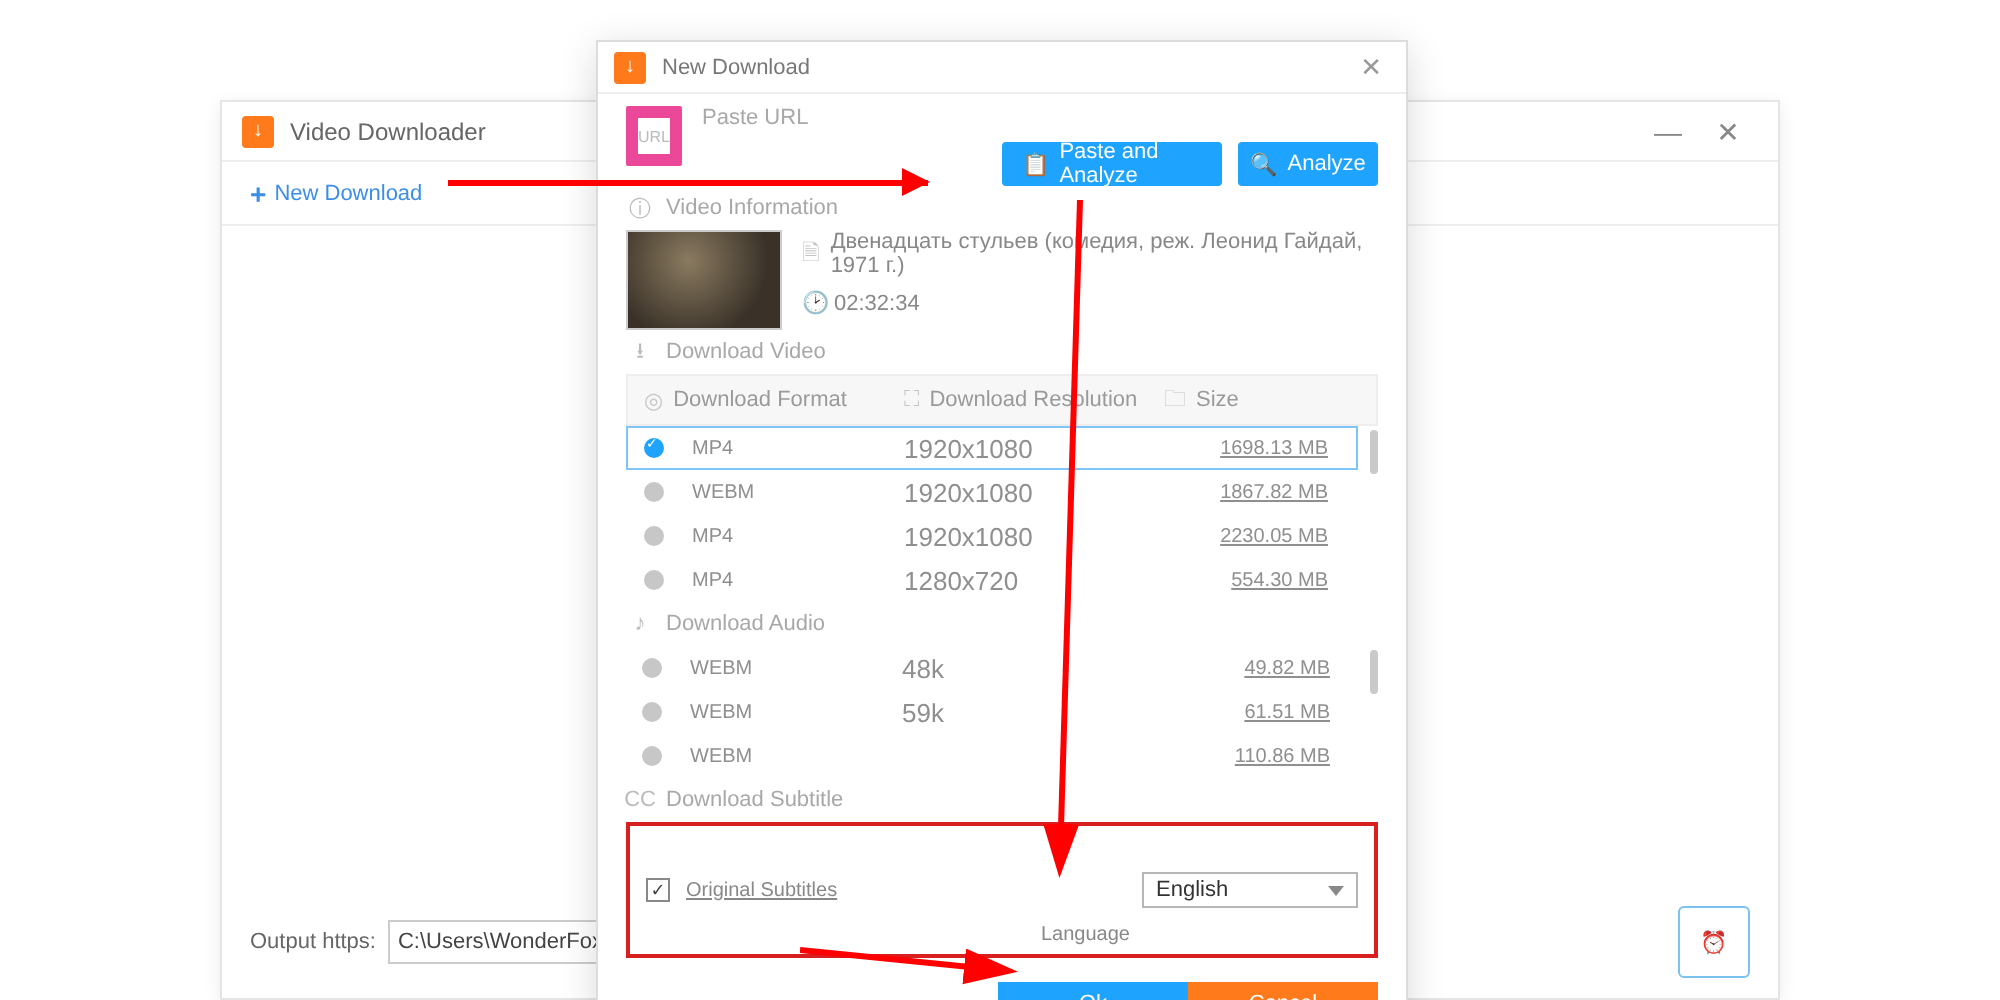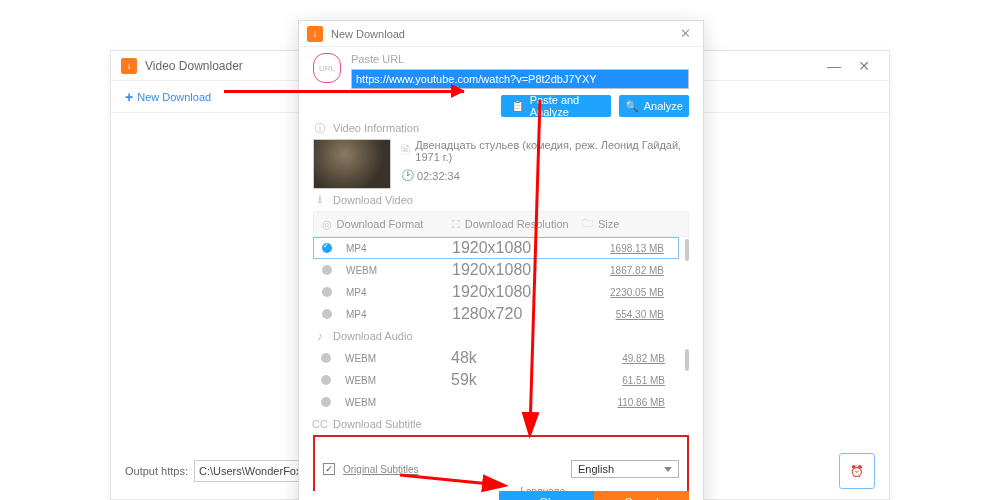--- a/index.html
+++ b/index.html
@@ -24,21 +24,21 @@
 
 .modal{position:absolute;left:298px;top:20px;width:406px;height:500px;background:#fff;border:1px solid #dcdcdc;box-shadow:0 4px 18px rgba(0,0,0,0.15);display:flex;flex-direction:column;}
 .modal-titlebar{height:26px;display:flex;align-items:center;padding:0 8px;border-bottom:1px solid #eee;}
 .modal-title{color:#777;font-size:11px;flex:1;}
 .close-x{color:#999;font-size:13px;cursor:pointer;padding:0 4px;}
 .modal-body{flex:1;overflow:hidden;padding:6px 14px 0 14px;}
 .section-label{color:#a8a8a8;font-size:10px;margin:4px 0 4px 0;display:flex;align-items:center;}
 .section-label .ic{width:14px;height:14px;margin-right:6px;display:inline-flex;align-items:center;justify-content:center;color:#bbb;}
 
 .url-row{display:flex;align-items:flex-start;}
-.url-icon{width:28px;height:30px;border:1px solid #ec4899;border-radius:12px;display:flex;align-items:center;justify-content:center;color:#bbb;font-size:8px;margin-right:10px;}
+.url-icon{width:28px;height:30px;border:6px solid #ec4899;border-radius:1px;display:flex;align-items:center;justify-content:center;color:#bbb;font-size:8px;margin-right:10px;}
 .url-col{flex:1;}
 .url-input{width:100%;height:20px;border:1px solid #c0c0c0;padding:0 4px;color:#fff;background:#1e90ff;}
 .btn-row{display:flex;justify-content:flex-end;margin-top:6px;gap:8px;}
 .btn{height:22px;display:flex;align-items:center;justify-content:center;color:#fff;font-size:10px;border-radius:2px;cursor:pointer;padding:0 10px;}
 .btn-paste{background:#1ea3ff;width:110px;}
 .btn-analyze{background:#1ea3ff;width:70px;}
 .btn .bi{margin-right:5px;font-size:11px;}
 
 .video-row{display:flex;margin-top:4px;}
 .thumb{width:78px;height:50px;background:linear-gradient(135deg,#3a3a3a,#6a5a4a);position:relative;border:1px solid #ccc;}
@@ -54,21 +54,21 @@
 .c1{width:130px;}
 .c2{width:130px;}
 .c3{flex:1;text-align:right;padding-right:20px;}
 
 .opt-row{display:flex;align-items:center;height:22px;padding:0 8px;border:1px solid transparent;}
 .opt-row.sel{border:1px solid #7ec6f7;}
 .radio{width:10px;height:10px;border-radius:50%;background:#c7c7c7;margin-right:14px;}
 .radio.on{background:#1ea3ff;position:relative;}
 .radio.on::after{content:"✓";color:#fff;font-size:7px;position:absolute;left:1px;top:-1px;}
 .fmt{width:106px;color:#8f8f8f;font-size:10px;}
-.res{width:130px;color:#8f8f8f;font-size:16px;}
+.res{width:130px;color:#8f8f8f;font-size:13px;}
 .sz{flex:1;text-align:right;color:#8f8f8f;font-size:10px;padding-right:6px;text-decoration:underline;}
 .scroll{width:5px;height:22px;background:#c9c9c9;border-radius:2px;margin-left:6px;}
 .list-wrap{display:flex;}
 .list-col{flex:1;}
 .scroll-col{width:10px;display:flex;align-items:flex-start;justify-content:center;padding-top:2px;}
 
 .audio-row{display:flex;align-items:center;height:22px;padding:0 8px;}
 .audio-row .fmt{width:106px;}
 .audio-row .res{width:130px;}
 .audio-row .sz{padding-right:6px;}
@@ -122,21 +122,20 @@
     <span class="close-x">✕</span>
   </div>
   <div class="modal-body">
 
     <div class="url-row">
       <div class="url-icon">URL</div>
       <div class="url-col">
         <div class="section-label" style="margin-top:0">
             <span>Paste URL</span>
           </div>
-        <input class="url-input" value="https://www.youtube.com/watch?v=P8t2dbJ7YXY" style="">
         <div class="btn-row">
           <div class="btn btn-paste">
               <span class="bi">📋</span>
               <span>Paste and Analyze</span>
             </div>
           <div class="btn btn-analyze">
               <span class="bi">🔍</span>
               <span>Analyze</span>
             </div>
         </div>

